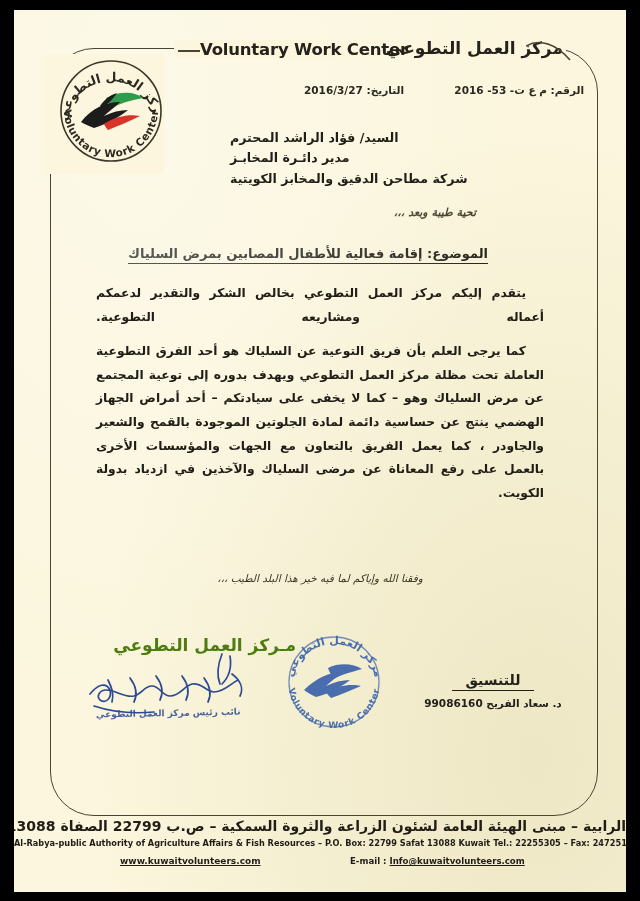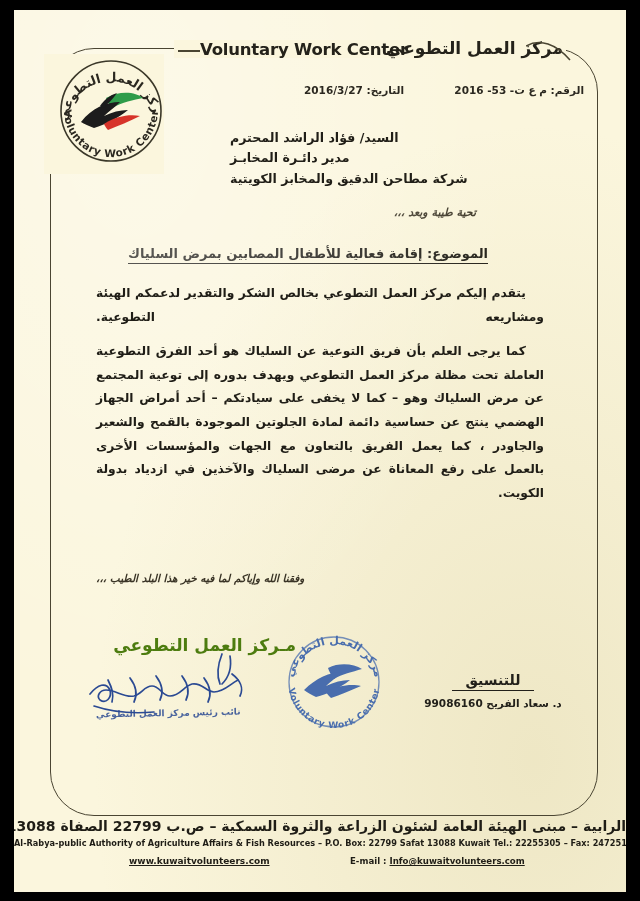--- a/index.html
+++ b/index.html
@@ -219,24 +219,24 @@
   }
   .body-text p.last-center {
     text-align-last: center;
   }
   .closing-dua {
     position: absolute;
     left: 82px;
     top: 562px;
     width: 448px;
     direction: rtl;
-    text-align: left;
+    text-align: center;
     font-size: 10.5px;
     font-style: italic;
-    font-weight: bold;
+    font-weight: normal;
     color: #3a3426;
     z-index: 6;
   }
 
   
   .sign-org {
     position: absolute;
     right: 330px;
     top: 600px;
     direction: rtl;
@@ -325,21 +325,21 @@
     font-weight: bold;
     margin-bottom: 8px;
     white-space: nowrap;
   }
   .foot-links {
     position: relative;
     height: 14px;
   }
   .foot-web {
     position: absolute;
-    left: 115px;
+    left: 106px;
     top: 0;
     font-size: 9px;
     font-weight: bold;
     text-decoration: underline;
     color: #1f1d16;
   }
   .foot-mail {
     position: absolute;
     left: 336px;
     top: 0;
@@ -401,21 +401,21 @@
         <div>السيد/ فؤاد الراشد   المحترم</div>
         <div>مدير دائـرة المخابـز</div>
         <div>شركة مطاحن الدقيق والمخابز الكويتية</div>
       </div>
     </div>
 
     <div class="greeting">تحية طيبة وبعد ،،،</div>
     <div class="subject">الموضوع: إقامة فعالية للأطفال المصابين بمرض السلياك</div>
 
     <div class="body-text">
-      <p>يتقدم إليكم مركز العمل التطوعي بخالص الشكر والتقدير لدعمكم الهيئة ومشاريعه التطوعية.</p>
+      <p>يتقدم إليكم مركز العمل التطوعي بخالص الشكر والتقدير لدعمكم أعماله ومشاريعه التطوعية.</p>
       <p>كما يرجى العلم بأن فريق التوعية عن السلياك هو أحد الفرق التطوعية العاملة تحت مظلة مركز العمل التطوعي ويهدف بدوره إلى توعية المجتمع عن مرض السلياك وهو – كما لا يخفى على سيادتكم –  أحد أمراض الجهاز الهضمي ينتج عن حساسية دائمة لمادة الجلوتين الموجودة بالقمح والشعير والجاودر ، كما يعمل الفريق بالتعاون مع الجهات والمؤسسات الأخرى بالعمل على رفع المعاناة عن مرضى السلياك والآخذين في ازدياد بدولة الكويت.</p>
     </div>
 
     <div class="closing-dua">وفقنا الله وإياكم لما فيه خير هذا البلد الطيب ،،،</div>
 
     <div class="sign-org">مـركز العمل التطوعي</div>
 
     <svg class="signature-ink" viewBox="0 0 200 88">
       <g fill="none" stroke="#2b4a93" stroke-width="1.7" stroke-linecap="round">
         <path d="M 150 4 C 146 14 144 24 148 34"></path>

